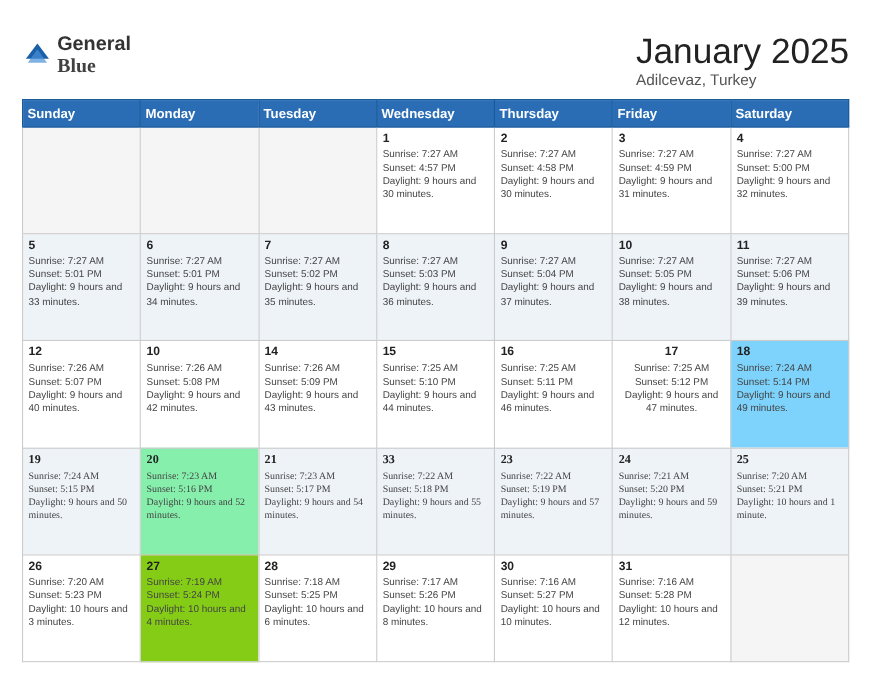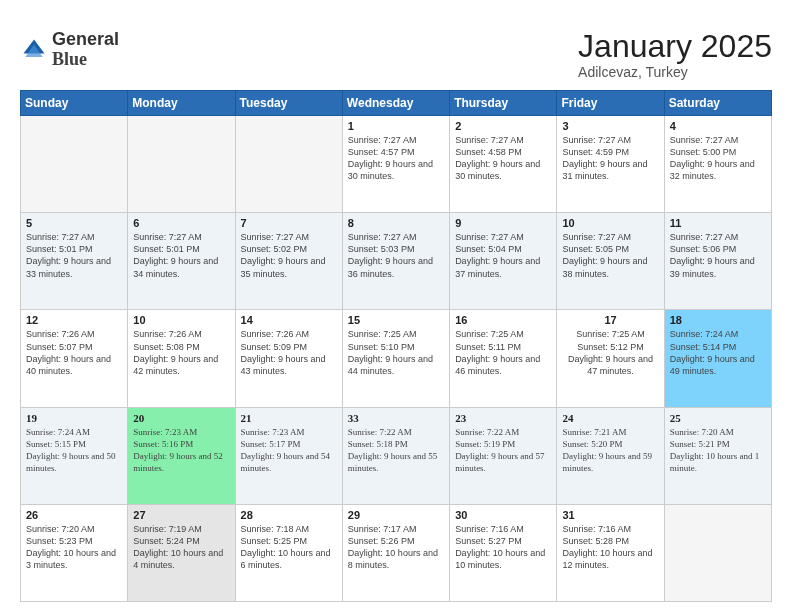--- a/index.html
+++ b/index.html
@@ -244,21 +244,21 @@
           <td style="background: rgb(238, 243, 248);">
             <span class="day-number">25</span>
             <div class="day-info">Sunrise: 7:20 AM<br>Sunset: 5:21 PM<br>Daylight: 10 hours and 1 minute.</div>
           </td>
         </tr>
         <tr style="background: transparent;">
           <td style="background: rgb(255, 255, 255);">
             <span class="day-number">26</span>
             <div class="day-info">Sunrise: 7:20 AM<br>Sunset: 5:23 PM<br>Daylight: 10 hours and 3 minutes.</div>
           </td>
-          <td style="background: #e5e5e5;">
+          <td style="background: #84cc16;">
             <span class="day-number">27</span>
             <div class="day-info">Sunrise: 7:19 AM<br>Sunset: 5:24 PM<br>Daylight: 10 hours and 4 minutes.</div>
           </td>
           <td style="background: rgb(255, 255, 255);">
             <span class="day-number">28</span>
             <div class="day-info">Sunrise: 7:18 AM<br>Sunset: 5:25 PM<br>Daylight: 10 hours and 6 minutes.</div>
           </td>
           <td style="background: rgb(255, 255, 255);">
             <span class="day-number">29</span>
             <div class="day-info">Sunrise: 7:17 AM<br>Sunset: 5:26 PM<br>Daylight: 10 hours and 8 minutes.</div>

